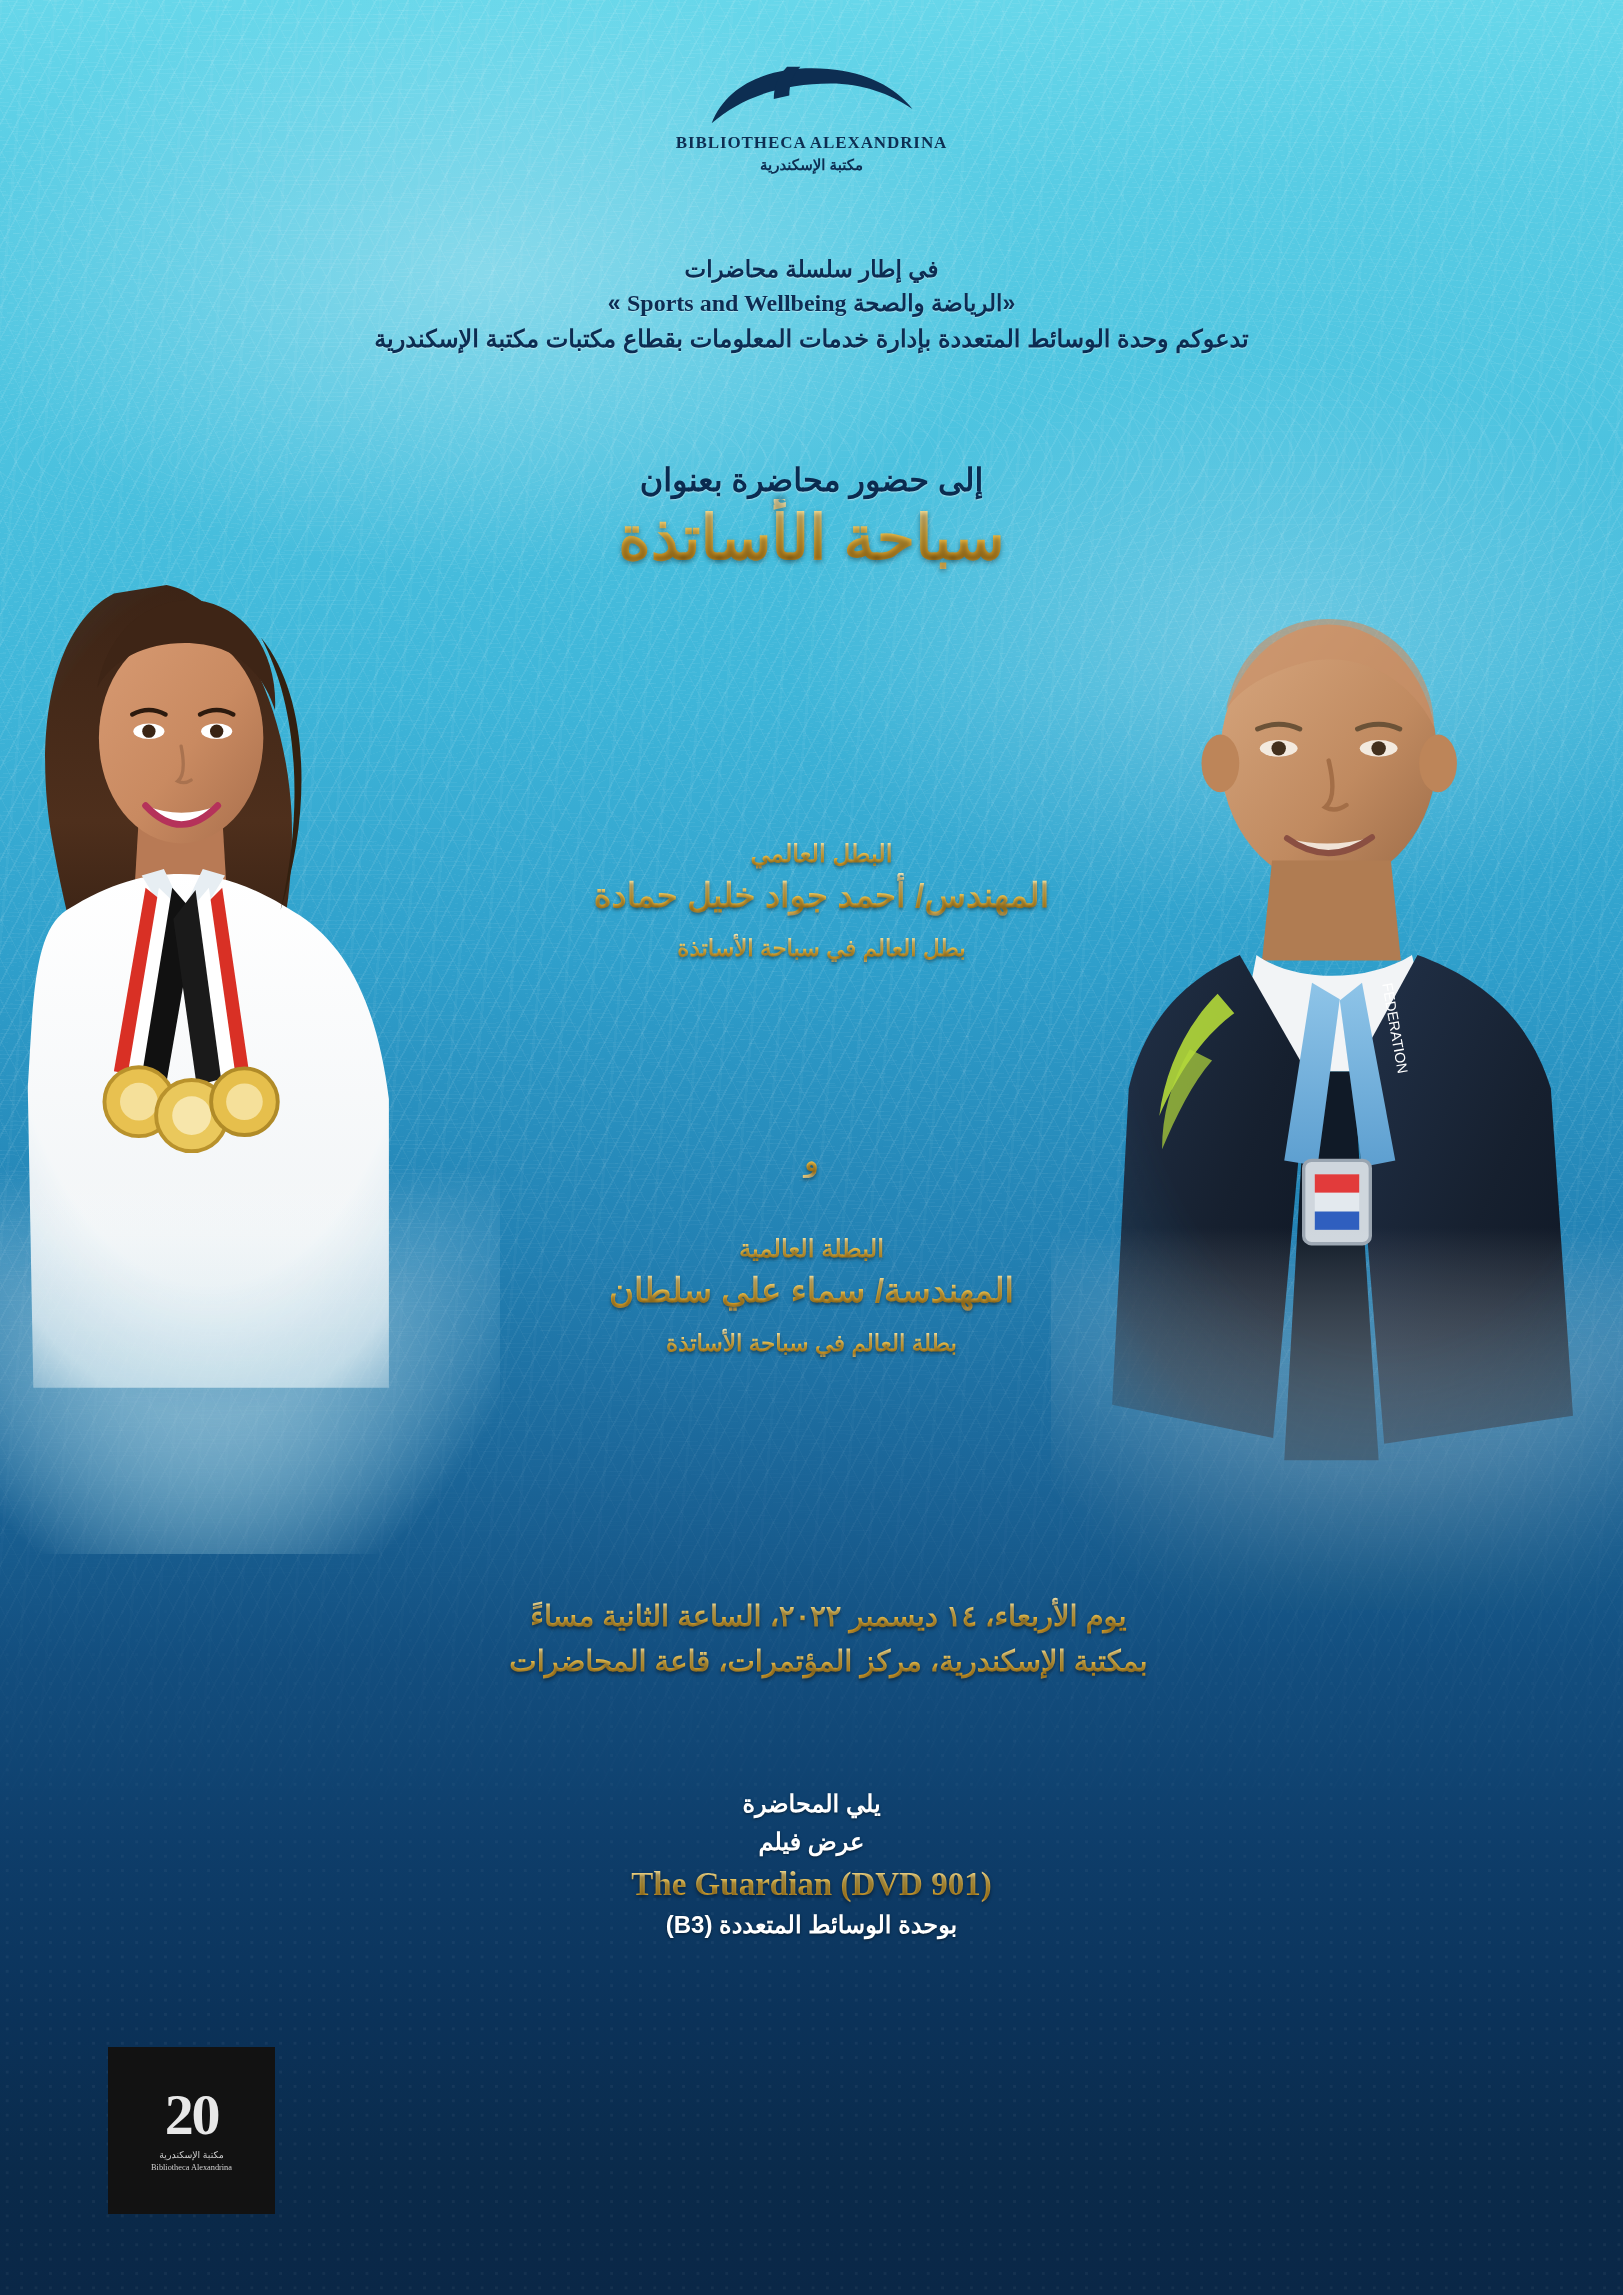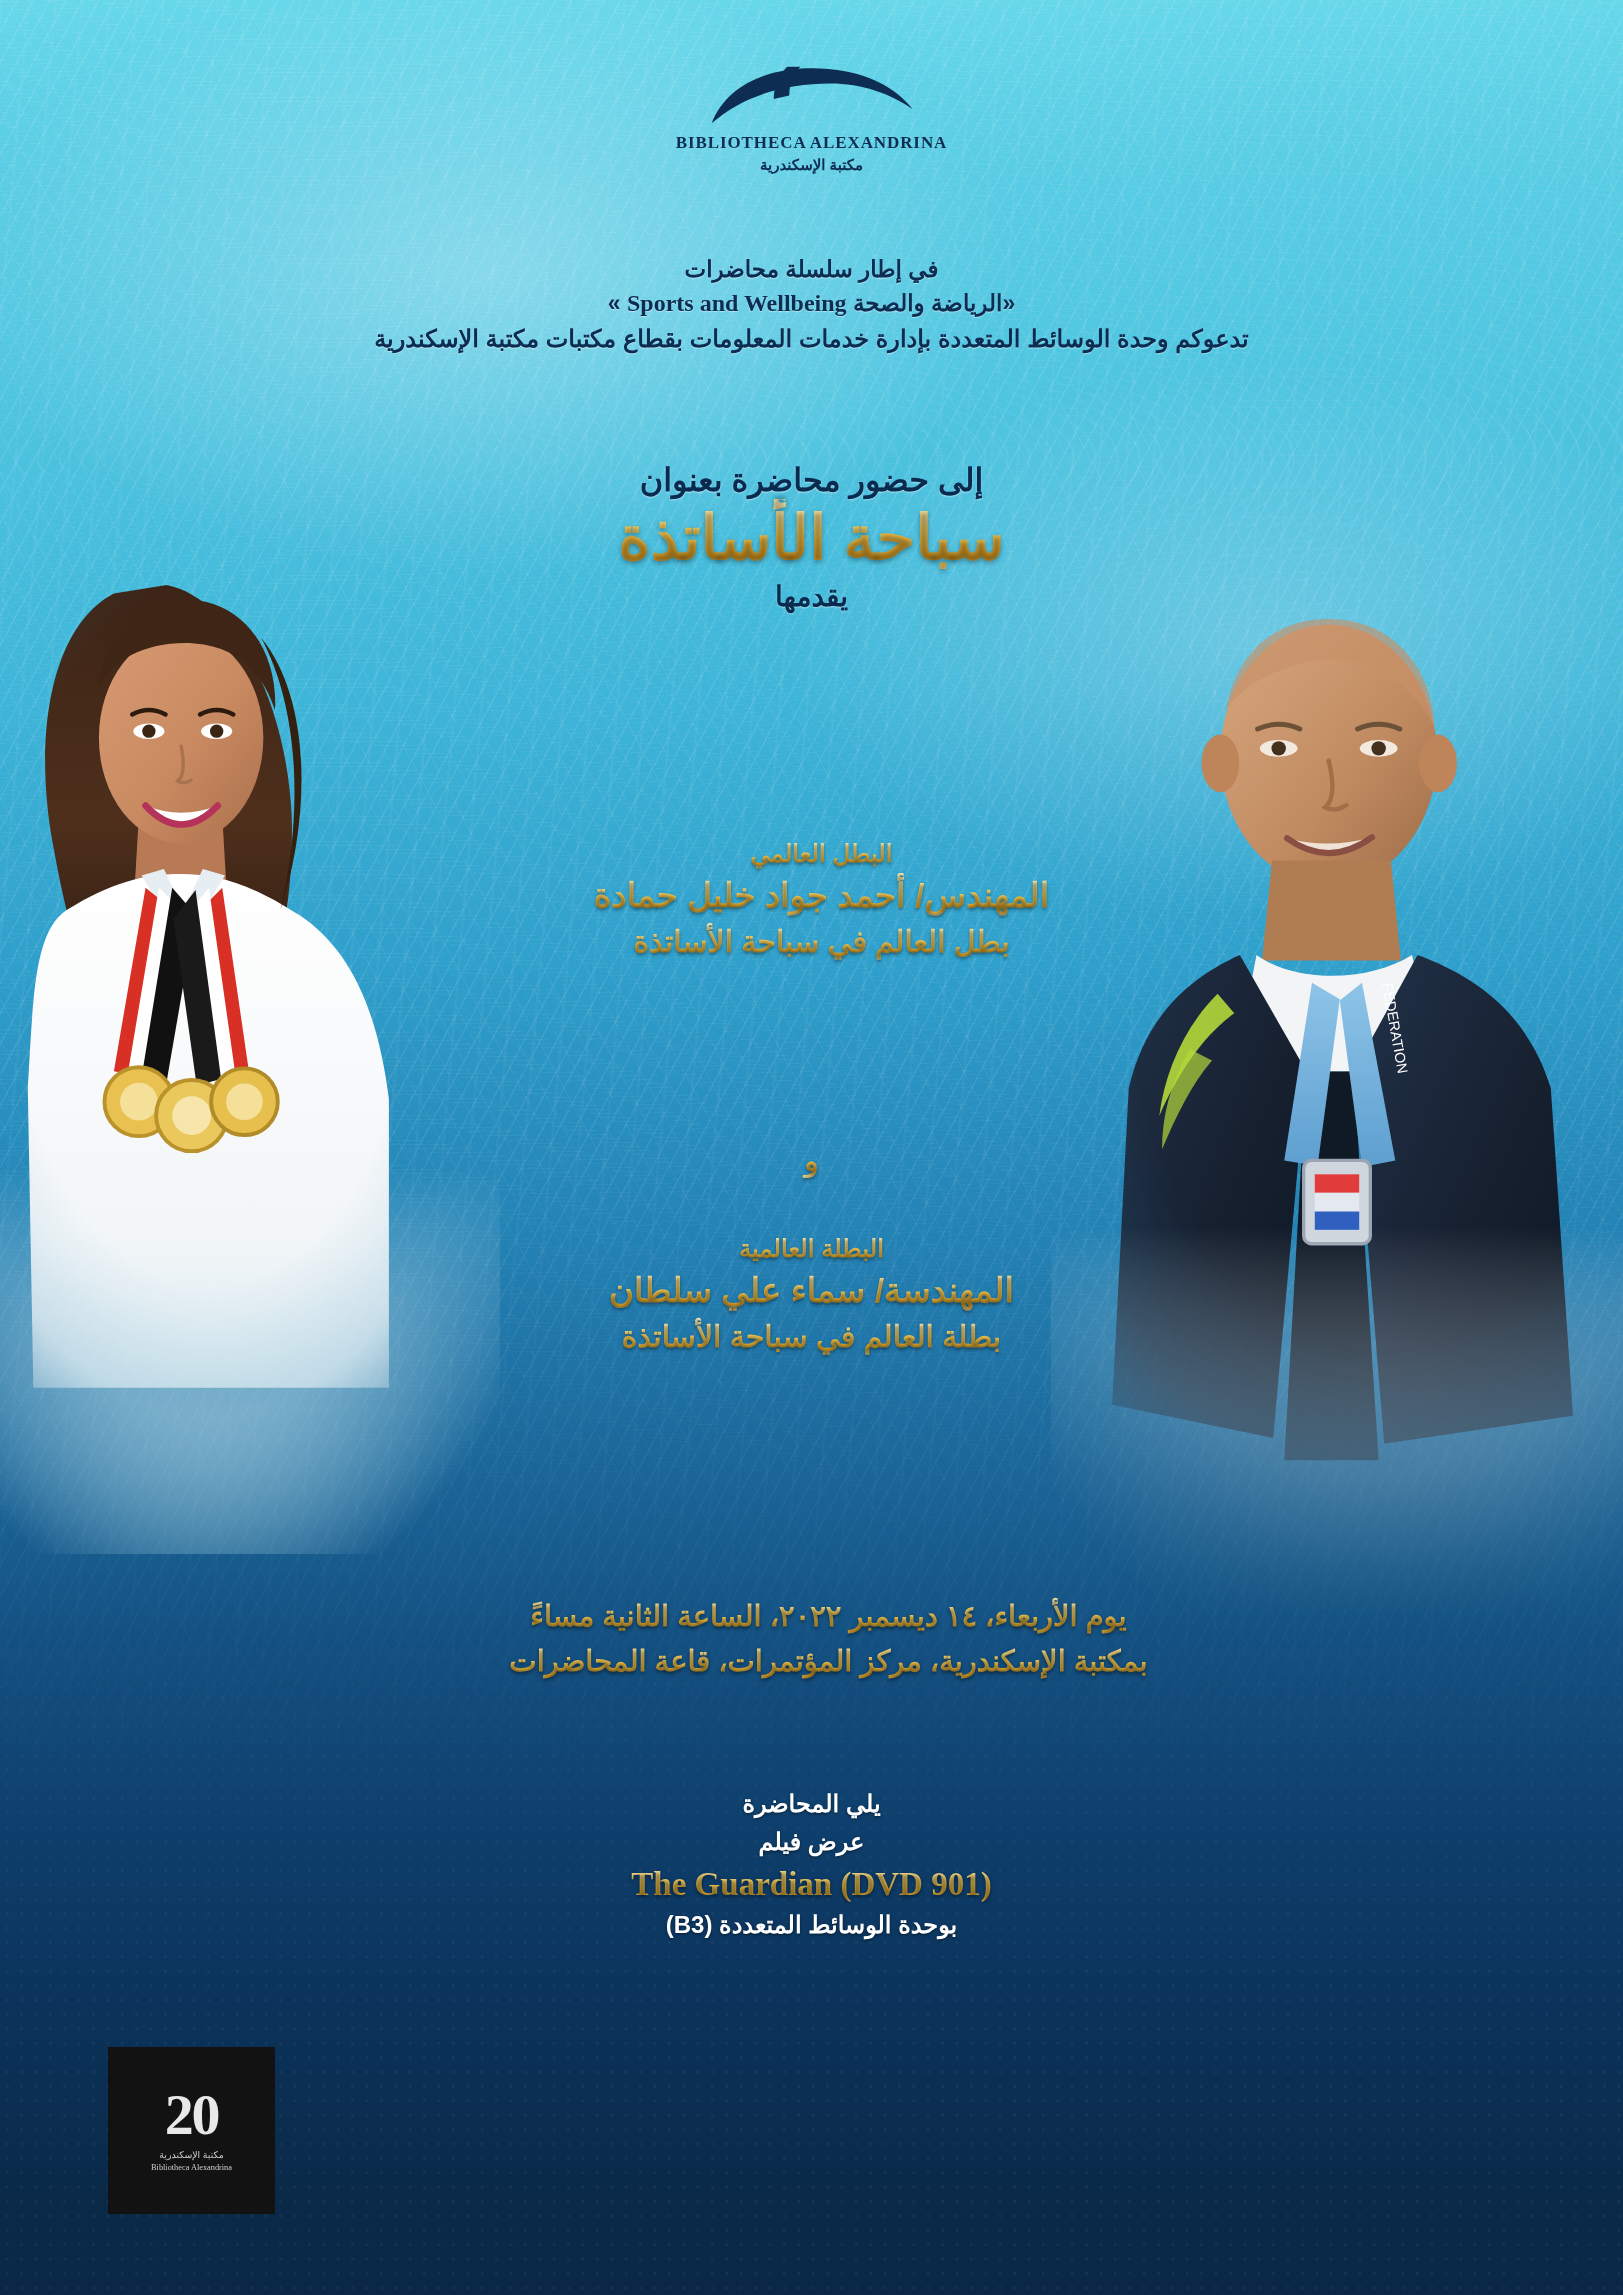--- a/index.html
+++ b/index.html
@@ -144,21 +144,21 @@
   .gold {
     color: #f2c64b;
     background: linear-gradient(180deg, #fff3c4 0%, #f3c64e 50%, #d99f26 80%, #ffeaa8 100%);
     -webkit-background-clip: text;
     background-clip: text;
     -webkit-text-fill-color: transparent;
     text-shadow: 0 1.7px 3.3px rgba(0,0,0,0.38);
   }
   .champ-role { font-size: 24.4px; font-weight: bold; line-height: 1.35; }
   .champ-name { font-size: 34px; font-weight: bold; line-height: 1.35; margin-top: 2.2px; }
-  .champ-sub  { font-size: 30px; font-weight: bold; line-height: 1.35; margin-top: 3px; }
+  .champ-sub  { font-size: 23px; font-weight: bold; line-height: 1.35; margin-top: 14px; }
   .conj { font-size: 29px; font-weight: bold; }
 
   .when-where {
     color: #f2c64b;
     background: linear-gradient(180deg, #fff3c4 0%, #f3c64e 50%, #d99f26 82%, #ffeaa8 100%);
     -webkit-background-clip: text;
     background-clip: text;
     -webkit-text-fill-color: transparent;
     text-shadow: 0 1.7px 3.9px rgba(0,0,0,0.45);
     font-size: 29px;
@@ -393,21 +393,20 @@
       <span>«الرياضة والصحة</span>
       <span class="en">Sports and Wellbeing</span>
       <span>»</span>
     </div>
     <div class="invite-line">تدعوكم وحدة الوسائط المتعددة بإدارة خدمات المعلومات بقطاع مكتبات مكتبة الإسكندرية</div>
   </div>
 
   <div class="block" style="top: 461px;">
     <div class="to-attend">إلى حضور محاضرة بعنوان</div>
     <div class="title-main">سباحة الأساتذة</div>
-    <div class="presented-by">يقدمها</div>
   </div>
 
   <div class="block" style="top: 838px; padding-left: 20px;">
     <div class="champ-role gold">البطل العالمي</div>
     <div class="champ-name gold">المهندس/ أحمد جواد خليل حمادة</div>
     <div class="champ-sub gold">بطل العالم في سباحة الأساتذة</div>
   </div>
 
   <div class="block" style="top: 1144px;">
     <div class="conj gold">و</div>

